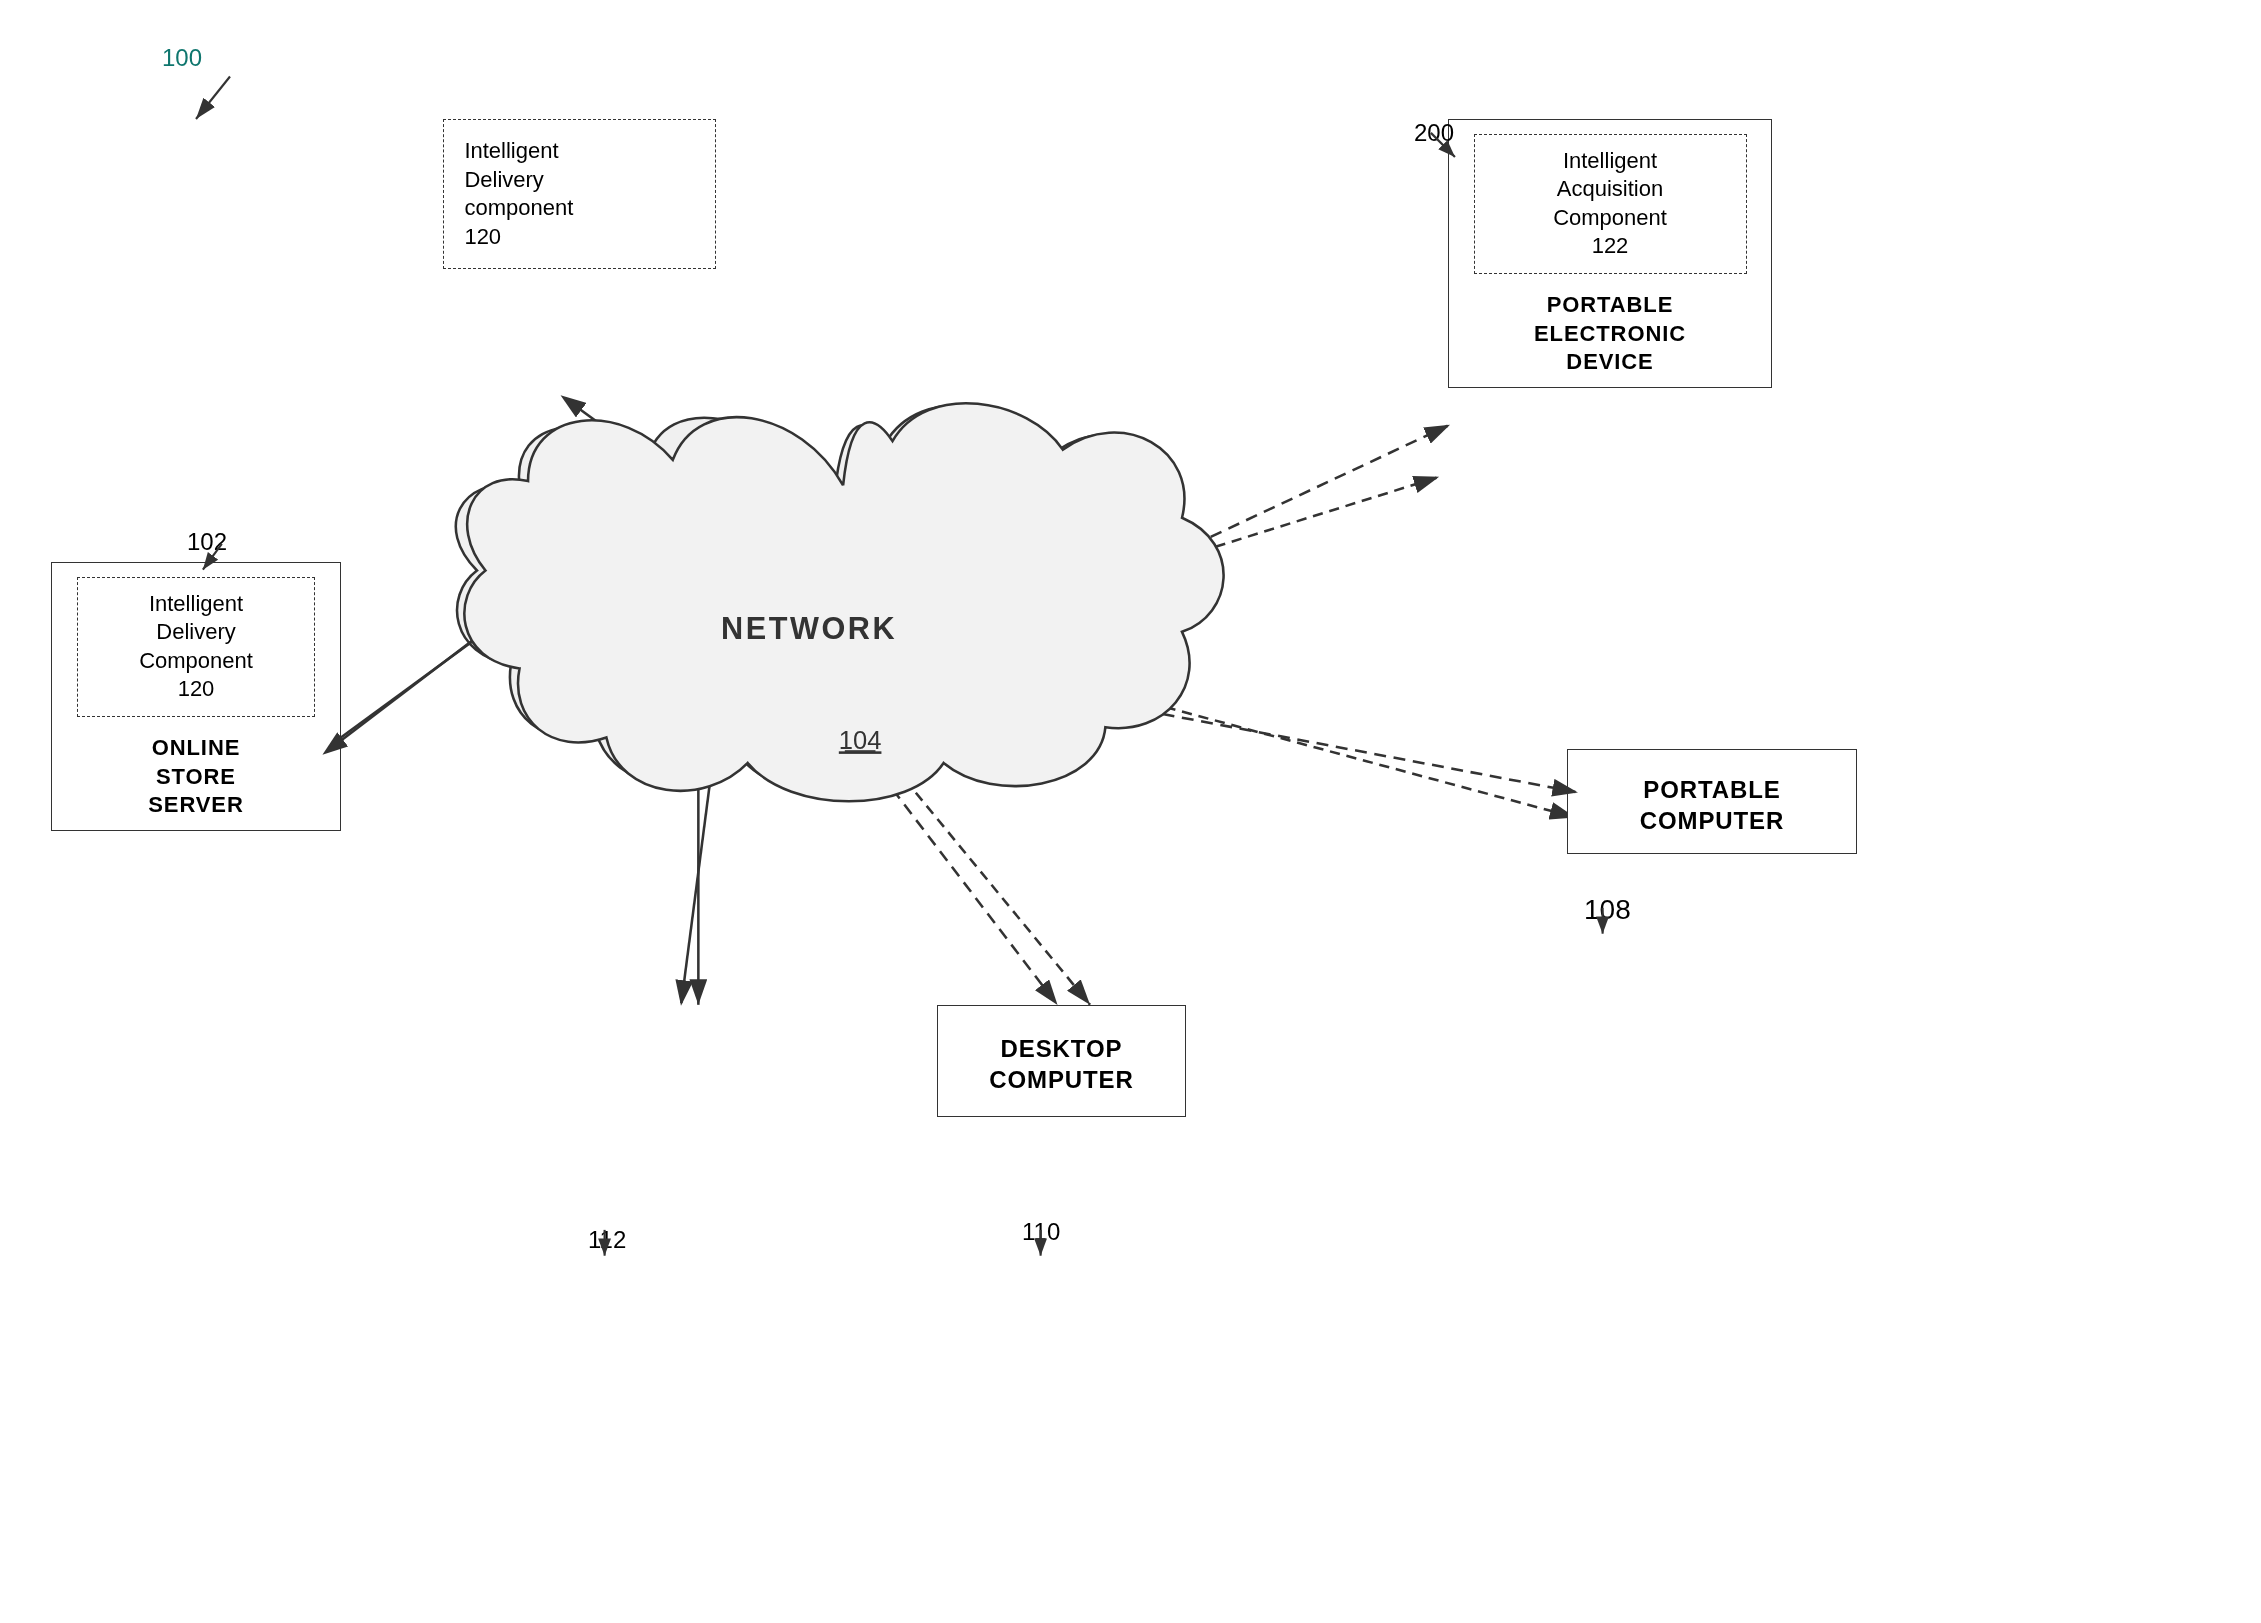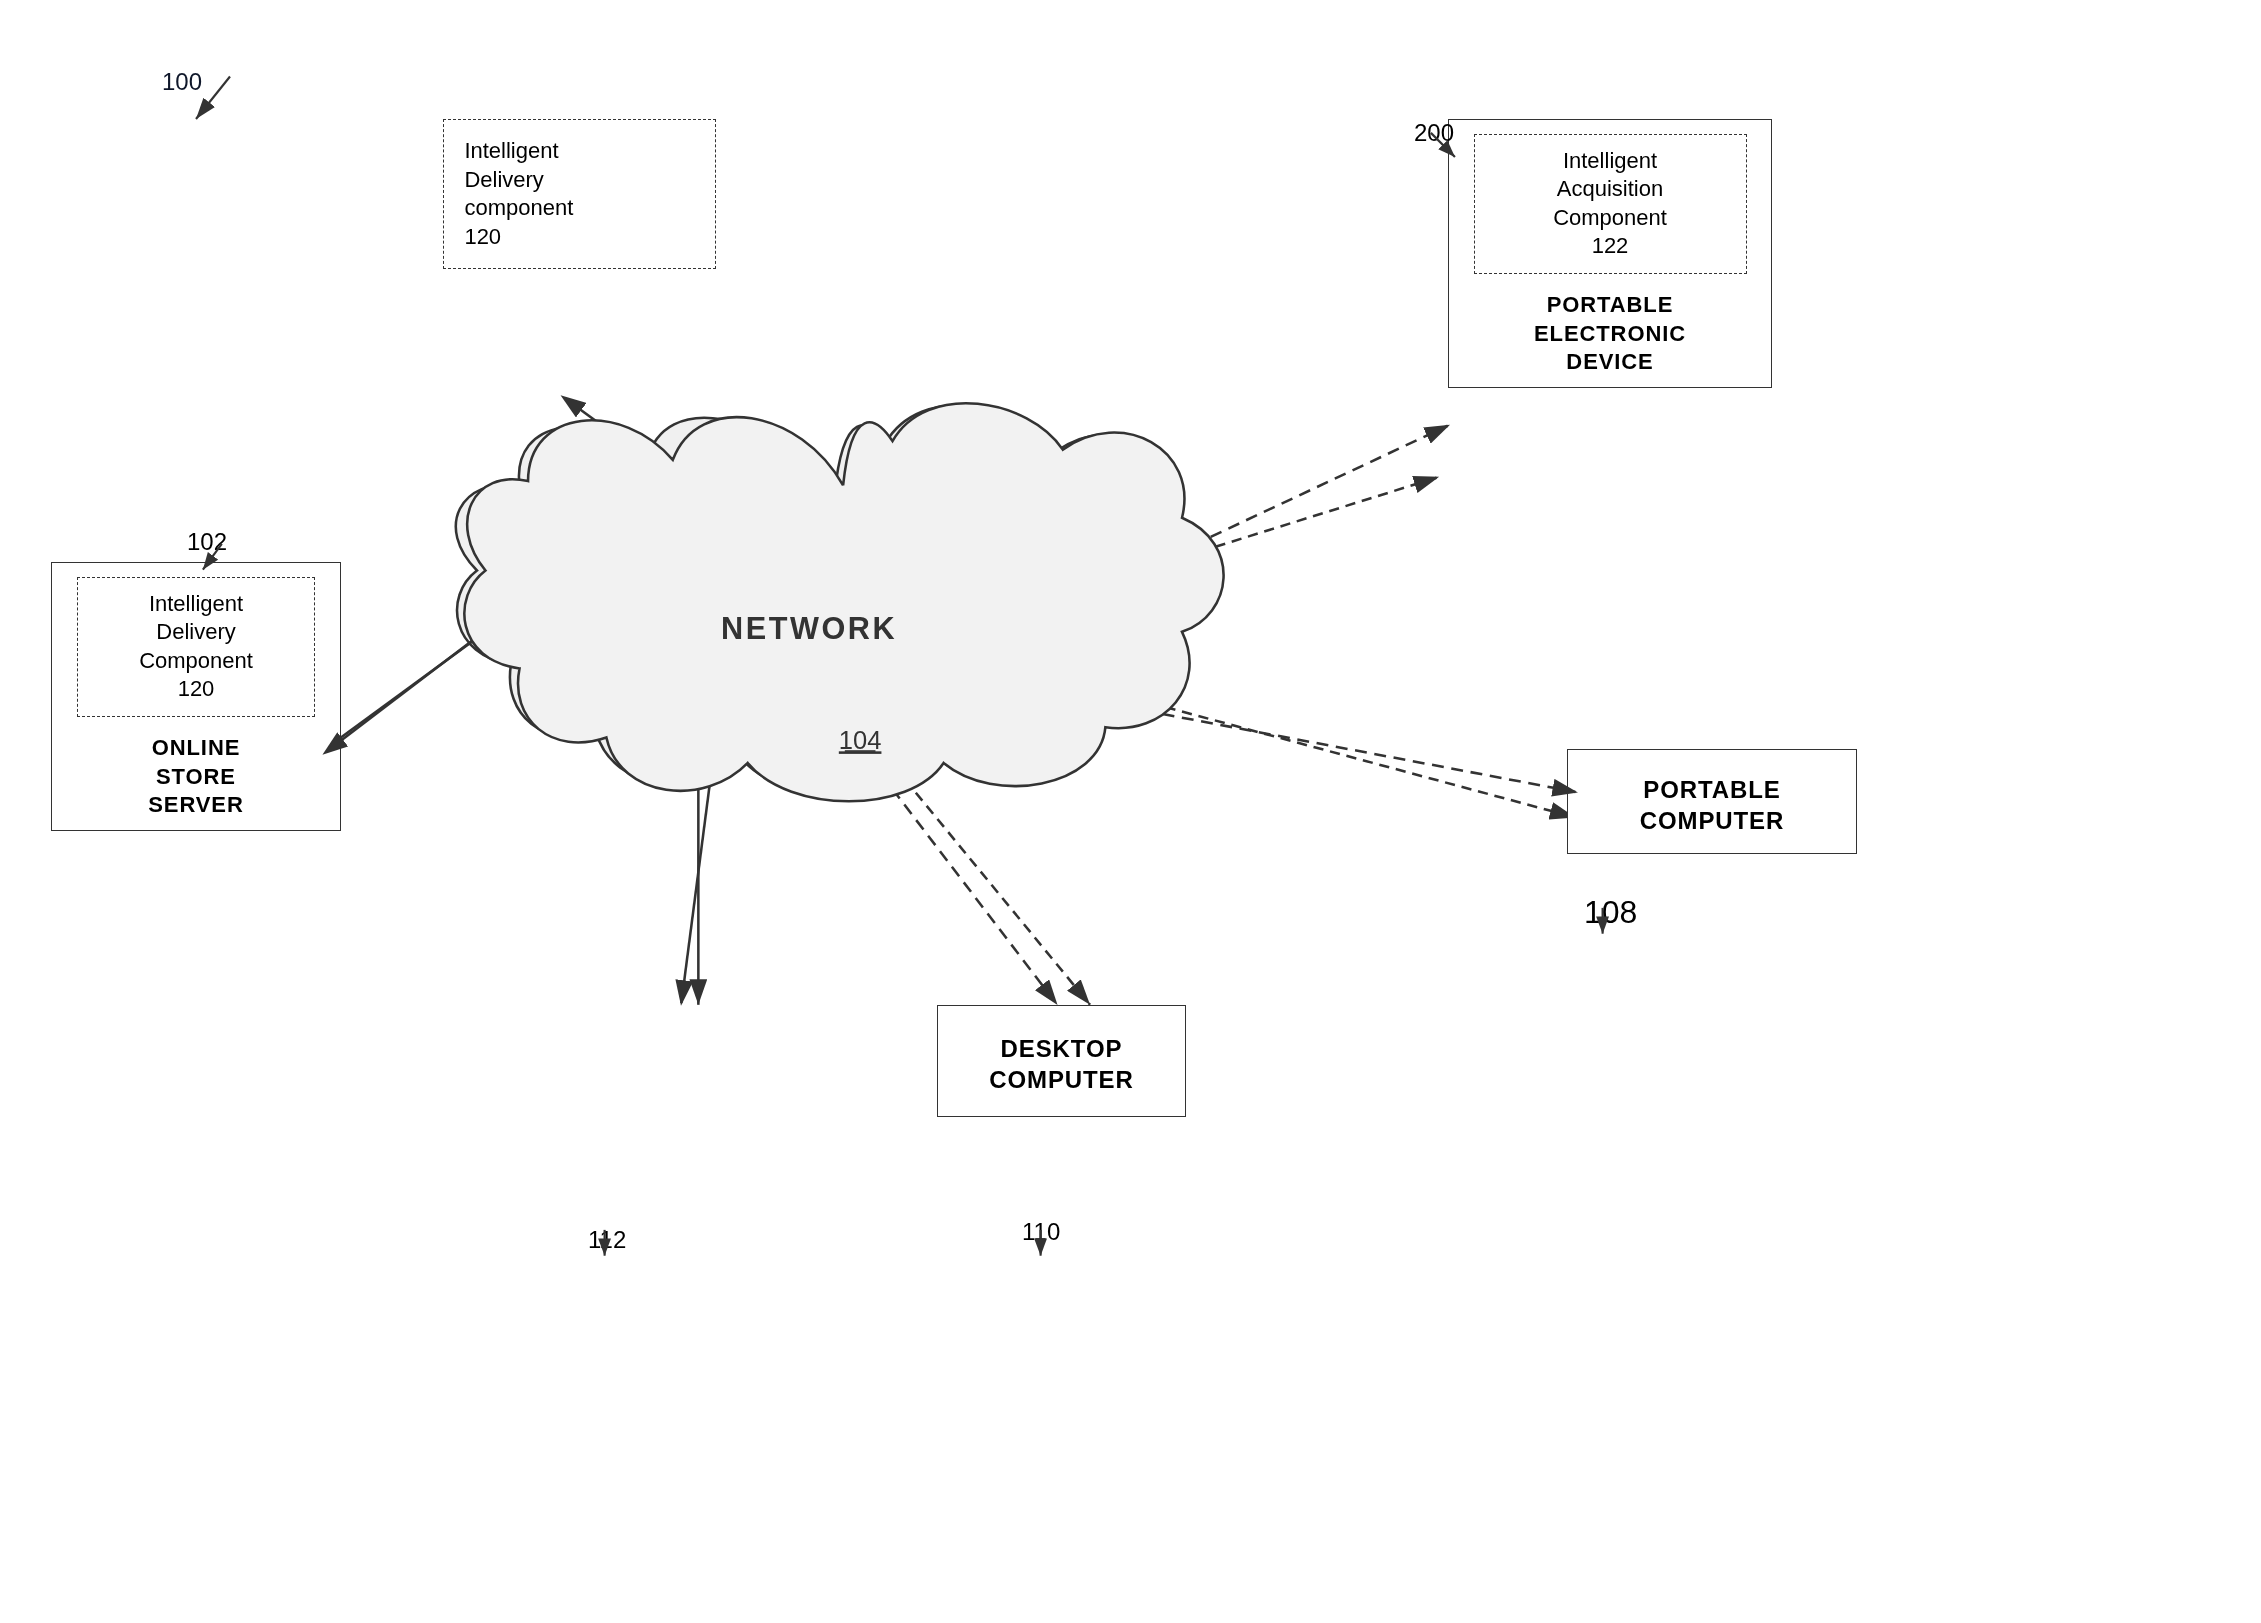--- a/index.html
+++ b/index.html
@@ -102,21 +102,21 @@
     <line x1="1370" y1="660" x2="1690" y2="560" stroke="#333" stroke-width="3" stroke-dasharray="12,8" marker-end="url(#arrowhead-dashed)"></line>
 
     <line x1="1330" y1="820" x2="1850" y2="960" stroke="#333" stroke-width="3" stroke-dasharray="12,8" marker-end="url(#arrowhead-dashed)"></line>
 
     <line x1="820" y1="880" x2="820" y2="1180" stroke="#333" stroke-width="3" marker-end="url(#arrowhead)" marker-start="url(#arrowhead-start)"></line>
 
     <line x1="1050" y1="900" x2="1280" y2="1180" stroke="#333" stroke-width="3" stroke-dasharray="12,8" marker-end="url(#arrowhead-dashed)"></line>
 
   </svg>
 
-  <div style="position:absolute; top:68px; left:162px; font-size:24px; color:#0f172a;">100</div>
+  <div style="position:absolute; top:44px; left:162px; font-size:24px; color:#0f766e;">100</div>
 
   <svg style="position:absolute;top:68px;left:179px;width:68px;height:68px;" viewBox="0 0 80 80" width="68" height="68">
     <line x1="60" y1="10" x2="20" y2="60" stroke="#333" stroke-width="2.5" marker-end="url(#arrowhead)"></line>
     <defs>
       <marker id="arrowhead" markerWidth="8" markerHeight="6" refX="8" refY="3" orient="auto">
         <polygon points="0 0, 8 3, 0 6" fill="#333"></polygon>
       </marker>
     </defs>
   </svg>
 
@@ -157,21 +157,21 @@
           <polygon points="0 0,8 3,0 6" fill="#333"></polygon>
         </marker>
       </defs>
     <line x1="8" y1="8" x2="36" y2="36" stroke="#333" stroke-width="2.5" marker-end="url(#ah3)"></line>
   </svg>
 
   <div style="position:absolute; top:749px; left:1567px; width:290px; padding:17px 13.6px;" class="box">
     <span class="box-label">PORTABLE<br>COMPUTER</span>
   </div>
 
-  <div style="position:absolute; top:894px; left:1584px; font-size:32px;">108</div>
+  <div style="position:absolute; top:894px; left:1584px; font-size:28px;">108</div>
   <svg style="position:absolute;top:901px;left:1594px;width:43px;height:43px;" viewBox="0 0 50 50" width="43" height="43">
     <defs>
         <marker id="ah4" markerWidth="8" markerHeight="6" refX="8" refY="3" orient="auto">
           <polygon points="0 0,8 3,0 6" fill="#333"></polygon>
         </marker>
       </defs>
     <line x1="10" y1="8" x2="10" y2="38" stroke="#333" stroke-width="2.5" marker-end="url(#ah4)"></line>
   </svg>
 
 

